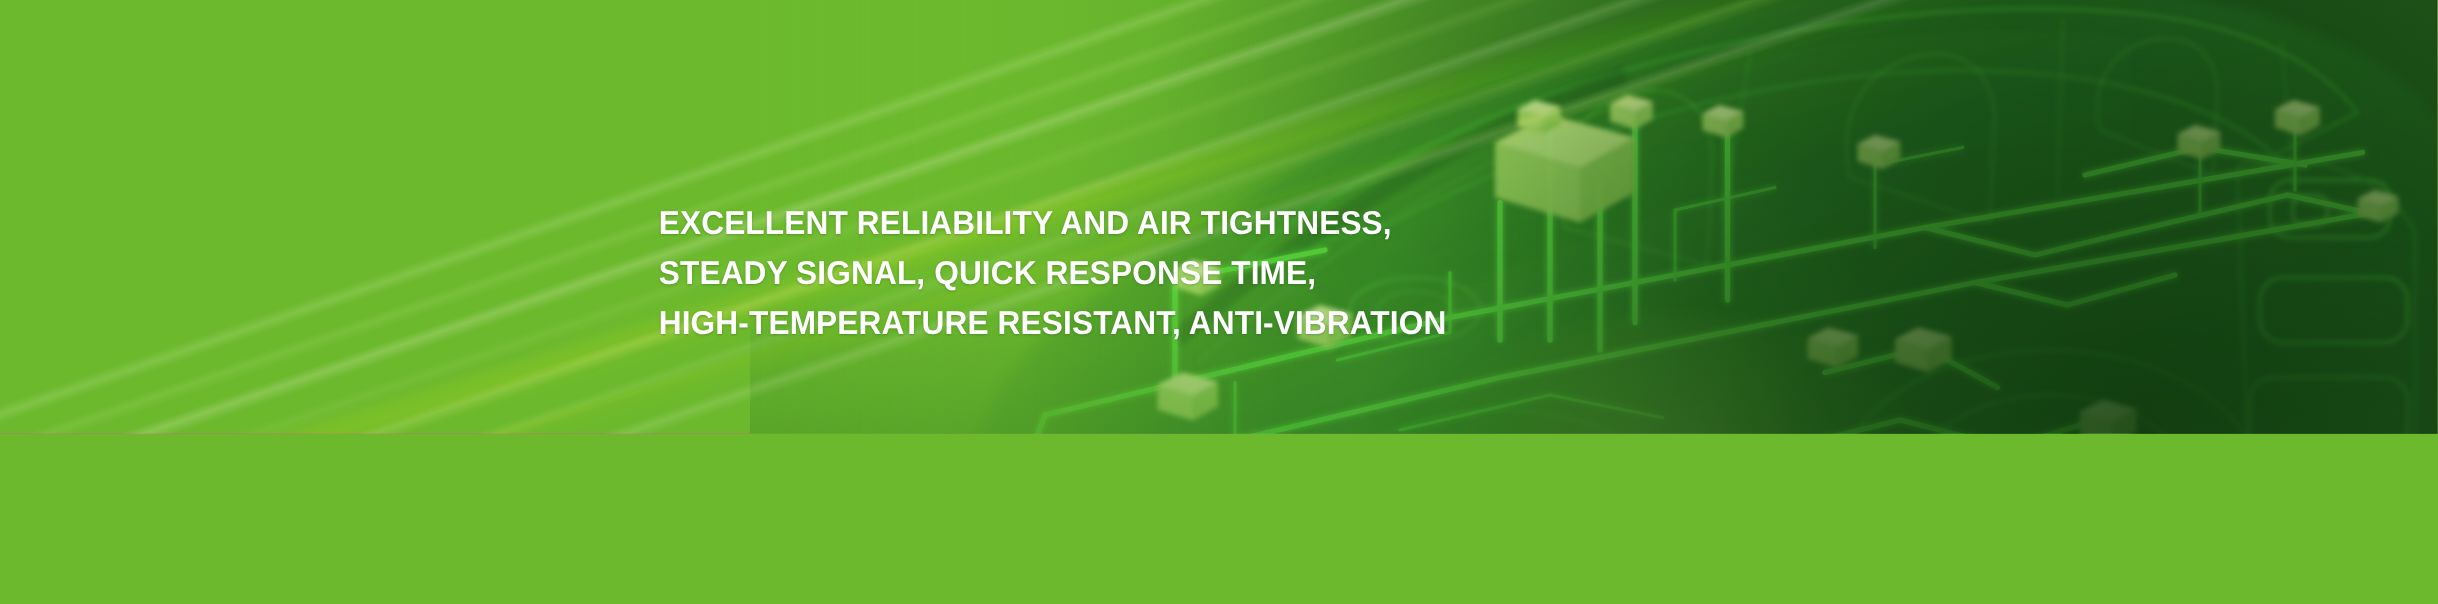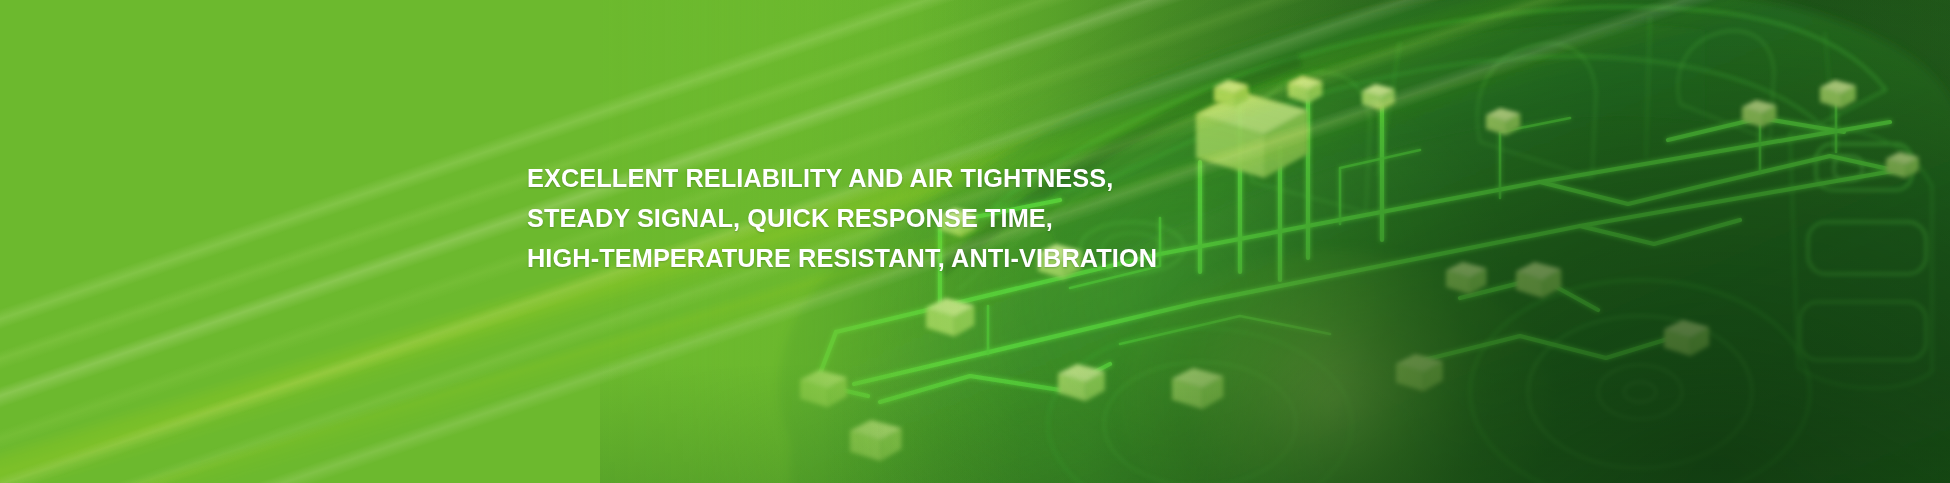--- a/index.html
+++ b/index.html
@@ -9,21 +9,21 @@
     width: 1950px;
     height: 483px;
     overflow: hidden;
     background: #6CB92E;
     font-family: "Liberation Sans", sans-serif;
   }
 
   .banner {
     position: relative;
     width: 1950px;
-    height: 483px;
+    height: 347px;
     overflow: hidden;
     background: #ec4899;
   }
 
   
   .bg-base {
     position: absolute;
     inset: 0;
     background: #6CB92E;
   }

